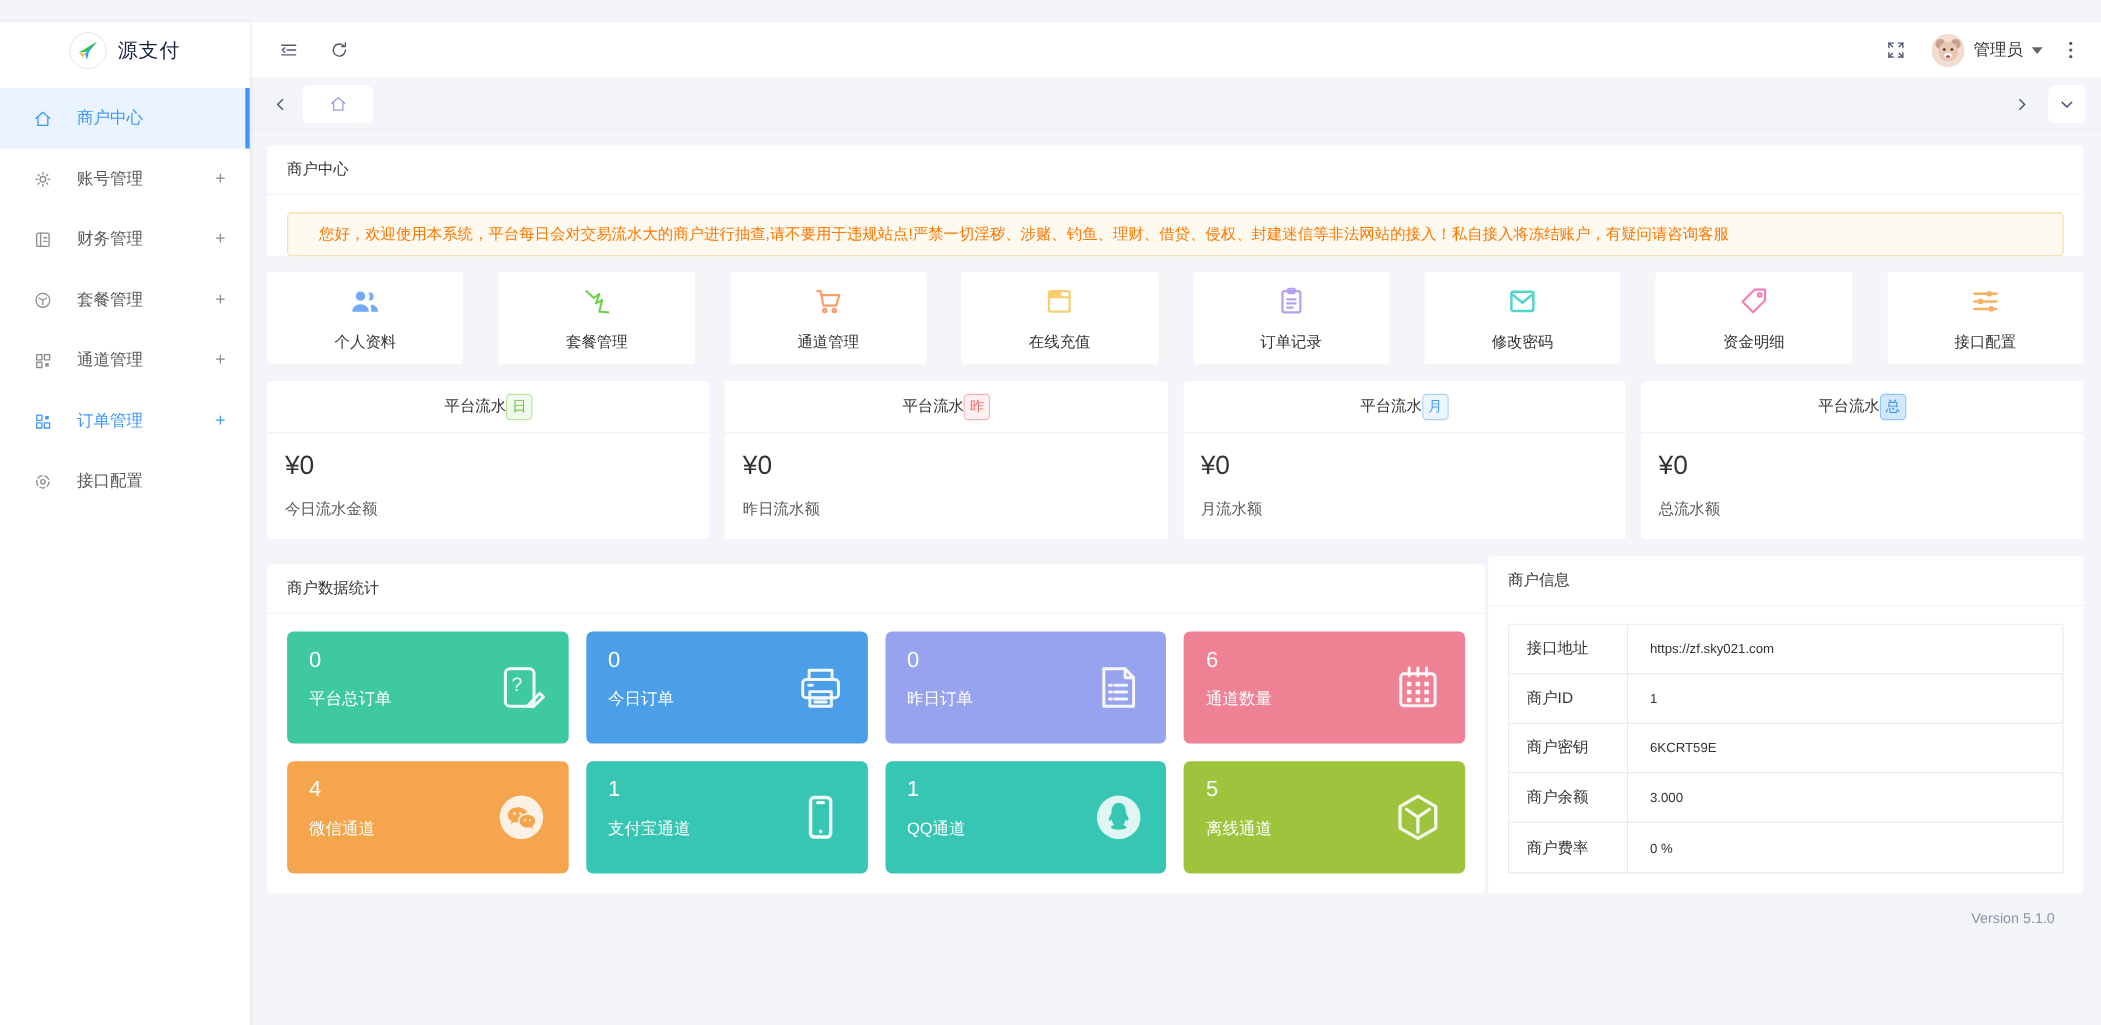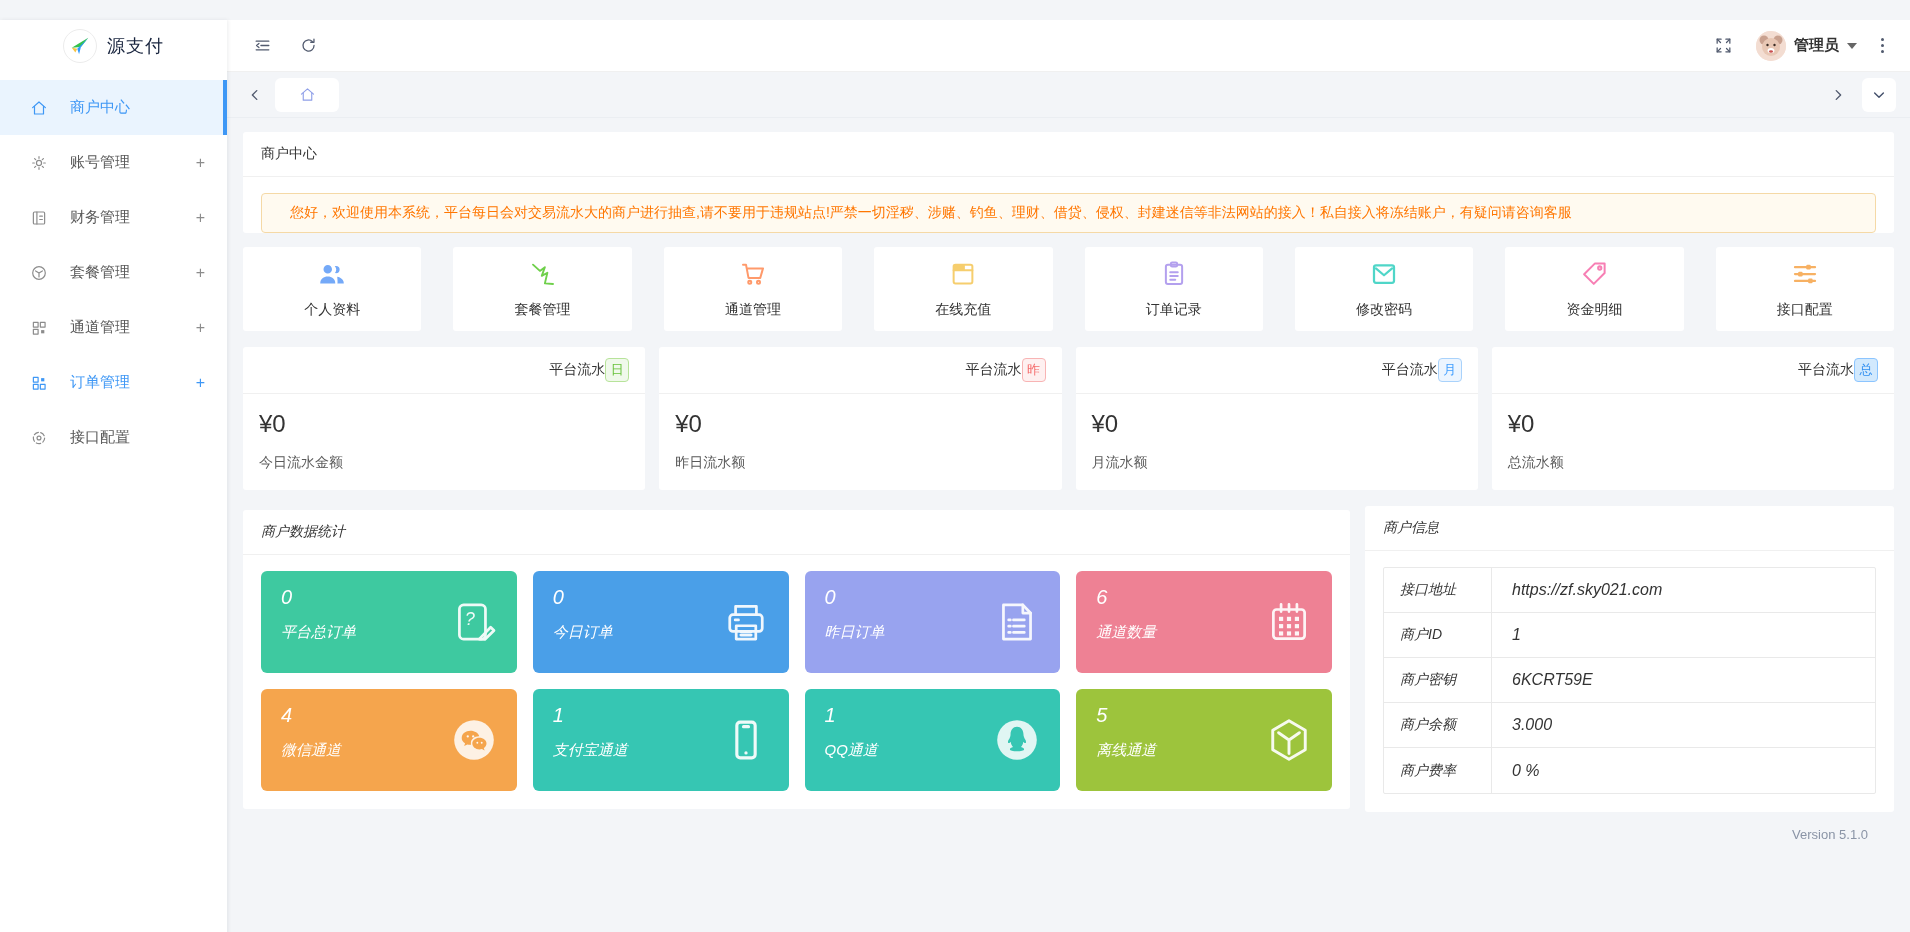--- a/index.html
+++ b/index.html
@@ -28,21 +28,21 @@
   .menu-item.active .mi-icon { color:#3e97f5; }
   .menu-item.hl { color:#3e97f5; }
   .menu-item.hl .mi-icon, .menu-item.hl .mi-plus { color:#3e97f5; }
 
   
   .topbar { height:52px; background:#fff; display:flex; align-items:center; padding:0 18px;
     border-bottom:1px solid #f0f0f0; flex:0 0 52px; }
   .tb-btn { width:34px; height:34px; display:flex; align-items:center; justify-content:center;
     color:#515a6e; cursor:pointer; margin-right:12px; }
   .tb-btn svg { width:19px; height:19px; }
-  .tb-right { margin-left:auto; display:flex; align-items:center; gap:16px;font-weight:bold; }
+  .tb-right { margin-left:auto; display:flex; align-items:center; gap:16px; }
   .avatar { width:30px; height:30px; border-radius:50%; overflow:hidden; background:#f6e3da; display:block; }
   .user-wrap { display:flex; align-items:center; gap:8px; cursor:pointer; }
   .user-name { font-size:15px; color:#333; }
   .caret { width:0; height:0; border:5px solid transparent; border-top:6px solid #666; margin-top:5px; }
   .kebab { display:flex; flex-direction:column; gap:3px; padding:4px 8px; cursor:pointer; }
   .kebab i { width:3px; height:3px; background:#515a6e; border-radius:50%; display:block; }
 
   
   .crumb-bar { height:46px; background:#f3f5f8; display:flex; align-items:center; padding:0 14px;
     flex:0 0 46px; border-bottom:1px solid #ebeef2; }
@@ -75,53 +75,53 @@
   .q-tile { flex:1; height:84px; background:#fff; border-radius:3px; display:flex; flex-direction:column;
     align-items:center; justify-content:center; gap:8px; cursor:pointer; }
   .q-tile svg { width:30px; height:30px; }
   .q-label { font-size:14px; color:#333; }
   .qc-blue{color:#74a9f8} .qc-green{color:#6fd04b} .qc-orange{color:#ff9a6b} .qc-purple{color:#b3a0ee}
   .qc-yellow{color:#f6ce6e} .qc-teal{color:#4fd6c8} .qc-pink{color:#f77fb4} .qc-amber{color:#f7b163}
 
   
   .flow-row { display:flex; gap:14px; margin-top:16px; }
   .flow-card { flex:1; background:#fff; border-radius:3px; }
-  .flow-head { display:flex; align-items:center; justify-content:flex-end; padding:11px 16px;
+  .flow-head { display:flex; align-items:center; justify-content:center; padding:11px 16px;
     border-bottom:1px solid #f0f0f0; }
   .flow-title { font-size:14px; color:#333; }
   .badge { min-width:24px; height:24px; border-radius:4px; font-size:13px; display:flex;
     align-items:center; justify-content:center; padding:0 4px; border:1px solid transparent; }
   .b-green { color:#67c23a; background:#f0f9eb; border-color:#b7e39a; }
   .b-red   { color:#f56c6c; background:#fef0f0; border-color:#f8b4b4; }
   .b-blue  { color:#409eff; background:#ecf5ff; border-color:#a9d2fb; }
   .b-blue2 { color:#2e8df0; background:#d2e9fd; border-color:#8cc5ff; }
   .flow-body { padding:16px 16px 18px; }
   .flow-amount { font-size:24px; color:#333; }
   .flow-label { margin-top:16px; font-size:14px; color:#595959; }
 
   
-  .bottom-row { display:flex; gap:15px; margin-top:16px; align-items:center;font-style:italic; }
+  .bottom-row { display:flex; gap:3px; margin-top:16px; align-items:flex-end; }
   .stats-card { width:1107px; flex:0 0 1107px; }
   .stats-grid { display:grid; grid-template-columns:repeat(4,1fr); gap:16px; padding:16px 18px 18px; }
   .s-tile { height:102px; border-radius:6px; color:#fff; padding:15px 20px; position:relative; cursor:pointer; }
   .s-val { font-size:20px; font-weight:500; }
   .s-label { font-size:15px; margin-top:14px; }
   .s-icon { position:absolute; right:18px; top:50%; transform:translateY(-50%); width:50px; height:50px; opacity:.92; }
   .s-icon svg { width:50px; height:50px; }
   .sc-green{background:#3ec9a0} .sc-blue{background:#4a9fe8} .sc-purple{background:#98a3ef}
   .sc-pink{background:#ee8194} .sc-orange{background:#f5a54d} .sc-teal{background:#36c6b3}
   .sc-olive{background:#9dc43c}
 
   .info-card { flex:1; }
   .info-table { margin:16px 18px 18px; border:1px solid #e9e9e9; border-radius:2px; }
   .info-row { display:flex; border-bottom:1px solid #e9e9e9; height:45px; }
   .info-row:last-child { border-bottom:none; }
   .info-label { width:108px; flex:0 0 108px; border-right:1px solid #e9e9e9; display:flex;
     align-items:center; padding-left:16px; font-size:14px; color:#333; }
-  .info-value { flex:1; display:flex; align-items:center; padding-left:20px; font-size:16px; color:#333; }
+  .info-value { flex:1; display:flex; align-items:center; padding-left:20px; font-size:12px; color:#333; }
 
   .footer { height:44px; display:flex; align-items:center; justify-content:flex-end;
     padding-right:26px; color:#8a94a6; font-size:13px; }
 
   svg { stroke-linecap:round; stroke-linejoin:round; }
   .stroke { fill:none; stroke:currentColor; stroke-width:1.6; }
   .stroke-thin { fill:none; stroke:currentColor; stroke-width:1.3; }
   .fill { fill:currentColor; stroke:none; }
 </style>
 </head>

